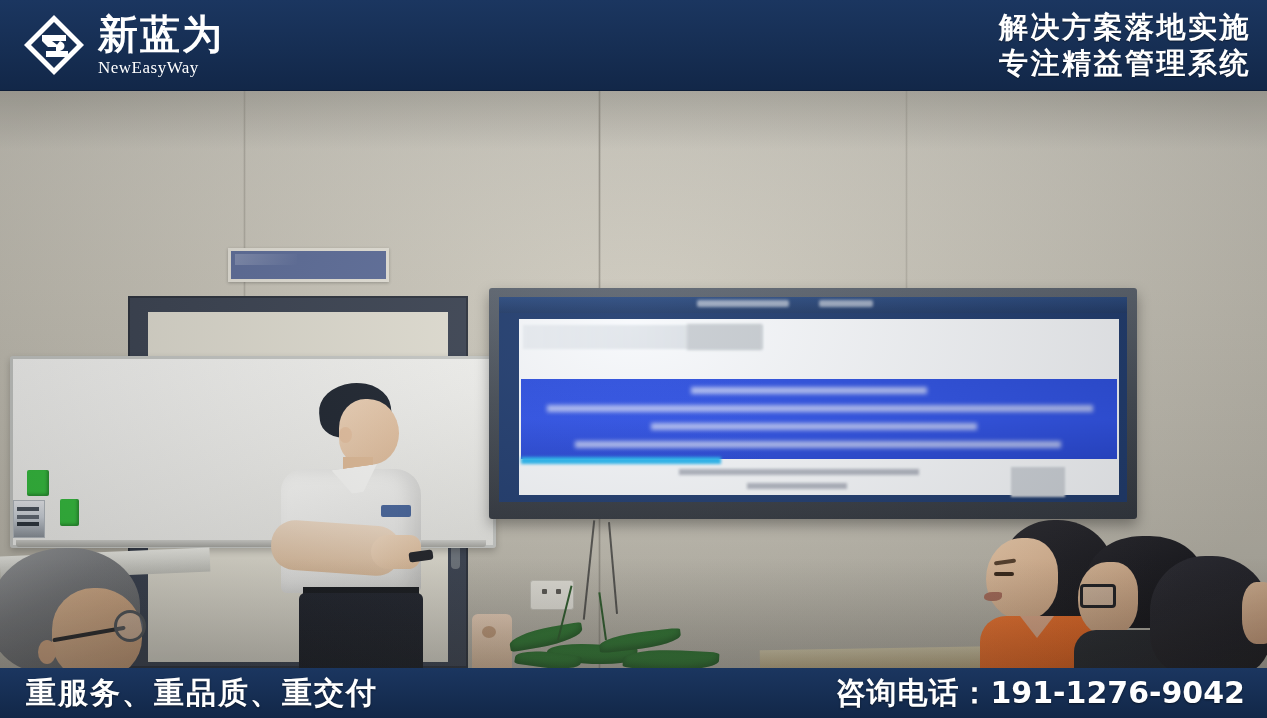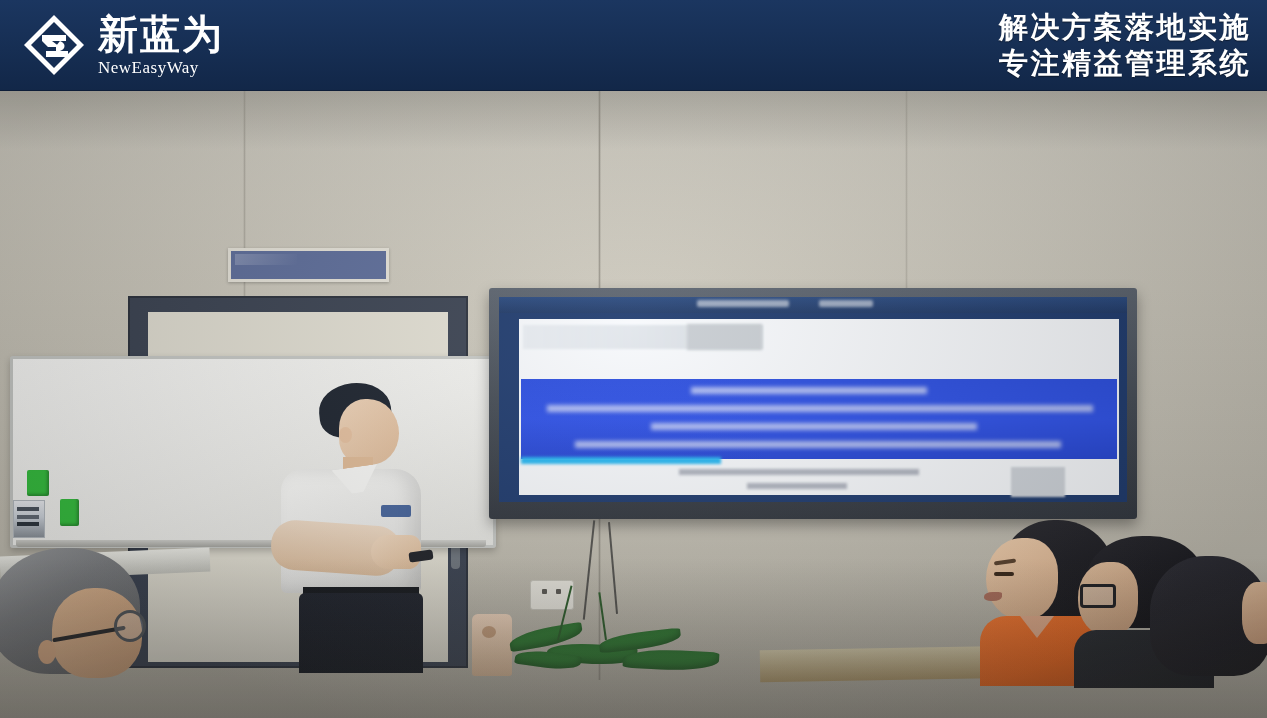--- a/index.html
+++ b/index.html
@@ -601,14 +601,20 @@
         <div class="brand-en">NewEasyWay</div>
       </div>
     </div>
 
     <div class="slogan">
       <div class="slogan-line">解决方案落地实施</div>
       <div class="slogan-line">专注精益管理系统</div>
     </div>
   </div>
 
+  <div class="banner" id="bottom-banner">
+    <div class="bottom-left-text">重服务、重品质、重交付</div>
+    <div class="bottom-right-text">
+      <span>咨询电话：</span><span class="phone-num">191-1276-9042</span>
+    </div>
+  </div>
 
 </div>
 
 </body></html>

